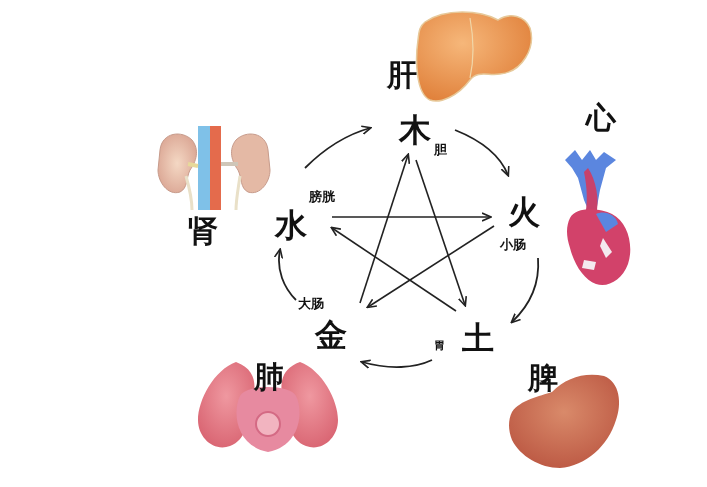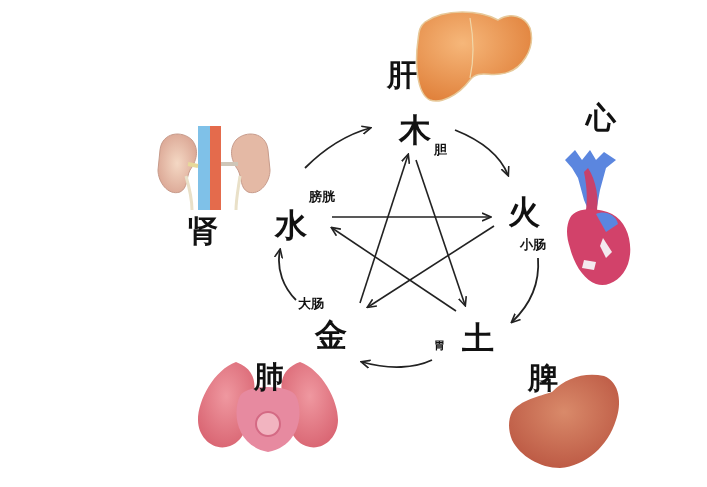--- a/index.html
+++ b/index.html
@@ -99,18 +99,18 @@
   <span class="lbl element" style="left:315px; top:319px;">金</span>
   <span class="lbl element" style="left:275px; top:209px;">水</span>
 
   <span class="lbl organ" style="left:387px; top:60px;">肝</span>
   <span class="lbl organ" style="left:586px; top:103px;">心</span>
   <span class="lbl organ" style="left:528px; top:363px;">脾</span>
   <span class="lbl organ" style="left:254px; top:362px;">肺</span>
   <span class="lbl organ" style="left:188px; top:216px;">肾</span>
 
   <span class="lbl fu" style="left:434px; top:143px;">胆</span>
-  <span class="lbl fu" style="left:500px; top:238px;margin-left:20px;">小肠</span>
+  <span class="lbl fu" style="left:500px; top:238px;">小肠</span>
   <span class="lbl fu" style="left:434px; top:340px; font-size:11px;">胃</span>
   <span class="lbl fu" style="left:298px; top:297px;">大肠</span>
   <span class="lbl fu" style="left:309px; top:190px;">膀胱</span>
 
 </div>
 
 </body></html>

